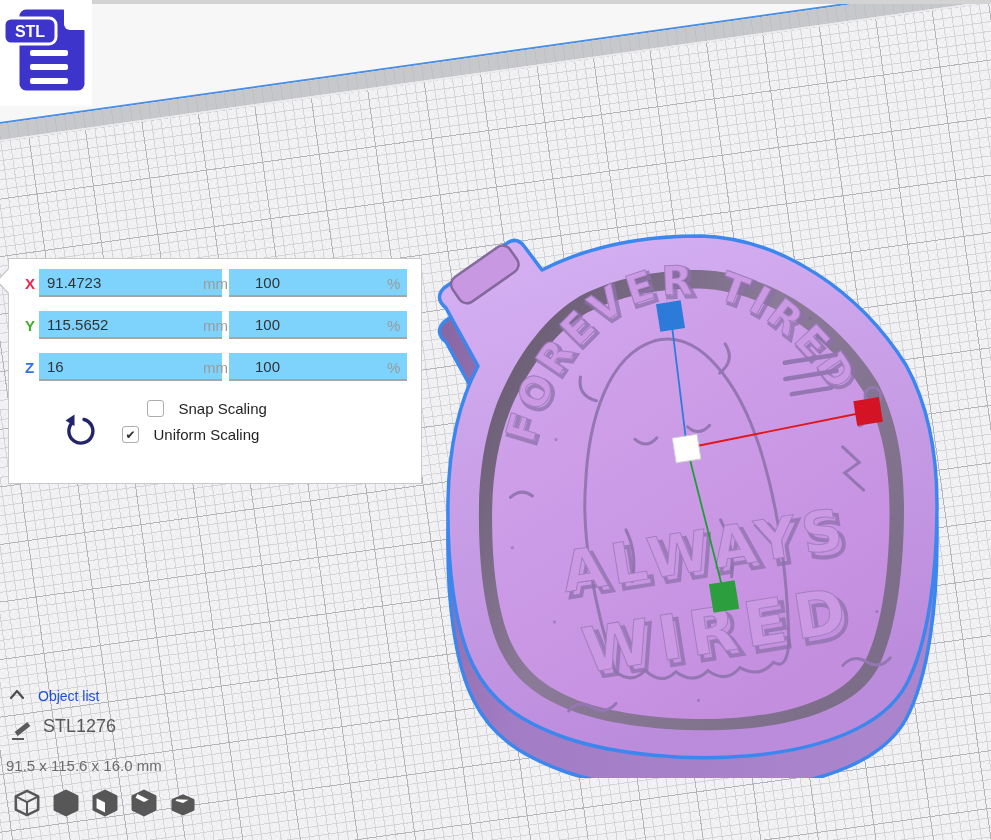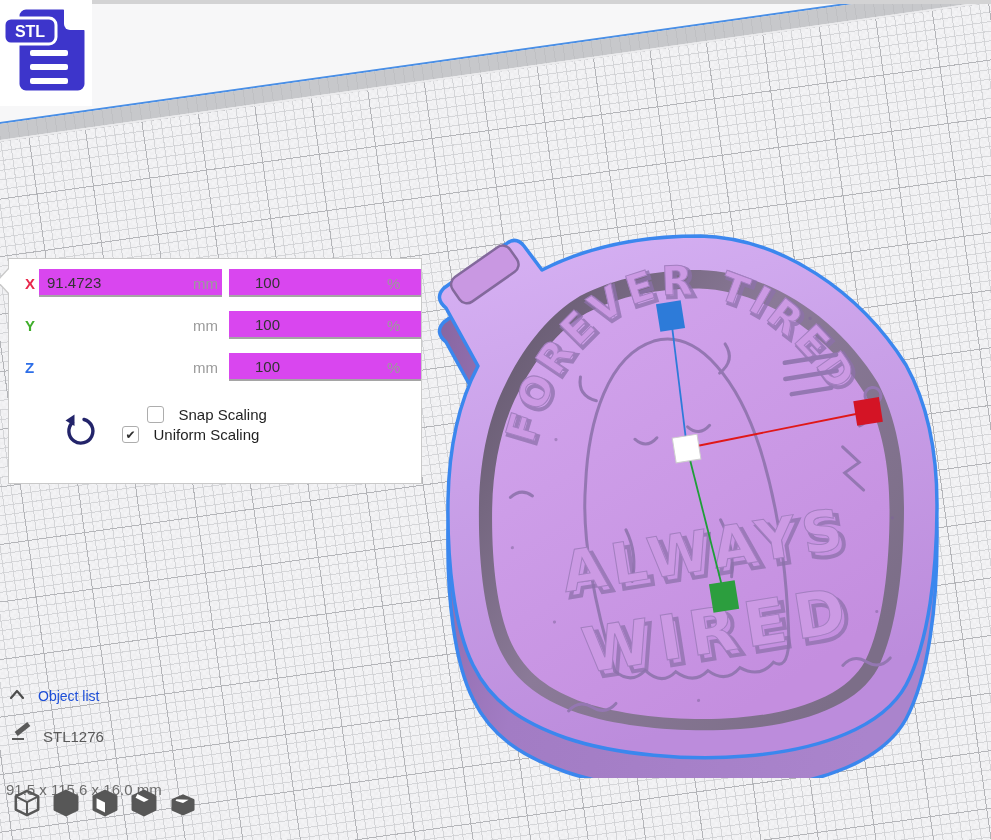--- a/index.html
+++ b/index.html
@@ -40,48 +40,48 @@
     position:absolute;left:8px;top:258px;width:412px;height:224px;
     background:#ffffff;border:1px solid #c9c9c9;z-index:10;
   }
   .panel .notch{position:absolute;left:-13px;top:8px;width:0;height:0;
     border-top:14px solid transparent;border-bottom:14px solid transparent;border-right:13px solid #c9c9c9;}
   .panel .notch::after{content:"";position:absolute;left:2px;top:-13px;width:0;height:0;
     border-top:13px solid transparent;border-bottom:13px solid transparent;border-right:12px solid #ffffff;}
   .prow{position:absolute;left:0;width:100%;height:30px;}
   .prow .axis{position:absolute;left:16px;top:6px;font-size:15px;font-weight:bold;}
   .field{
-    position:absolute;top:0;height:28px;background:#d946ef;border:none;
+    position:absolute;top:0;height:28px;background:#7dd3fc;border:none;
     border-bottom:2px solid #a5a5a5;font-size:15px;color:#333;
     font-family:"Liberation Sans",sans-serif;padding:0 8px;box-sizing:border-box;outline:none;
   }
   .f-val{left:30px;width:183px;}
-  .f-pct{left:220px;width:192px;padding-left:26px;}
+  .f-pct{left:220px;width:178px;padding-left:26px;}
   .unit{position:absolute;top:6px;font-size:15px;color:#9b9b9b;}
-  .u-mm{left:184px;text-align:right;} .u-pc{left:378px;}
+  .u-mm{left:194px;text-align:right;} .u-pc{left:378px;}
   .chk-row{position:absolute;left:113px;height:20px;}
   .chk{
     display:inline-block;width:17px;height:17px;background:#fff;border:1px solid #adadad;
     border-radius:3px;vertical-align:middle;text-align:center;line-height:16px;
     font-size:12px;color:#2e2e2e;box-sizing:border-box;
   }
   .chk-label{display:inline-block;margin-left:10px;font-size:15px;color:#1f1f1f;vertical-align:middle;}
   .reset{position:absolute;left:50px;top:152px;}
 
   
   .model-svg{position:absolute;left:420px;top:218px;z-index:3;}
   .handles-svg{position:absolute;left:0;top:0;z-index:4;pointer-events:none;}
 
   
   .footer{position:absolute;left:0;top:680px;width:260px;height:160px;z-index:10;}
   .obj-caret{position:absolute;left:9px;top:8px;}
   .obj-label{position:absolute;left:38px;top:8px;font-size:14px;color:#1d4ed8;}
   .obj-pencil{position:absolute;left:10px;top:40px;}
-  .obj-name{position:absolute;left:43px;top:48px;font-size:15px;color:#585858;}
-  .obj-dims{position:absolute;left:6px;top:77px;font-size:15px;color:#6c6c6c;margin-top:24px;}
+  .obj-name{position:absolute;left:43px;top:36px;font-size:18px;color:#585858;}
+  .obj-dims{position:absolute;left:6px;top:77px;font-size:15px;color:#6c6c6c;}
   .view-icons{position:absolute;left:12px;top:108px;display:flex;gap:9px;}
   .view-icons .vi{width:30px;height:30px;}
 </style>
 </head>
 <body>
 
 <div class="plate">
   <div class="plate-band"></div>
 </div>
 <div class="corner-white"></div>
@@ -221,37 +221,39 @@
 
   <div class="prow" style="top:10px;">
     <span class="axis" style="color:#e8274b;">X</span>
     <input class="field f-val" value="91.4723" style="">
     <span class="unit u-mm">mm</span>
     <input class="field f-pct" value="100" style="">
     <span class="unit u-pc">%</span>
   </div>
   <div class="prow" style="top:52px;">
     <span class="axis" style="color:#3fae2a;">Y</span>
+    <input class="field f-val" value="115.5652" style="">
     <span class="unit u-mm">mm</span>
     <input class="field f-pct" value="100" style="">
     <span class="unit u-pc">%</span>
   </div>
   <div class="prow" style="top:94px;">
     <span class="axis" style="color:#2e6fe8;">Z</span>
+    <input class="field f-val" value="16" style="">
     <span class="unit u-mm">mm</span>
     <input class="field f-pct" value="100" style="">
     <span class="unit u-pc">%</span>
   </div>
 
   <svg class="reset" width="38" height="38" viewBox="0 0 38 38">
     <path d="M 25,8.5 A 12,12 0 1 1 13.5,11.5" fill="none" stroke="#23246a" stroke-width="3.4" stroke-linecap="round"></path>
     <polygon points="15.5,3.5 15.5,15 6.5,9.5" fill="#23246a"></polygon>
   </svg>
 
-  <div class="chk-row" style="top:146px;padding-left:25px;">
+  <div class="chk-row" style="top:140px;padding-left:25px;">
     <span class="chk"></span>
     <span class="chk-label">Snap Scaling</span>
   </div>
   <div class="chk-row" style="top:166px;">
     <span class="chk">✔</span>
     <span class="chk-label">Uniform Scaling</span>
   </div>
 </div>
 
 <div class="footer">

